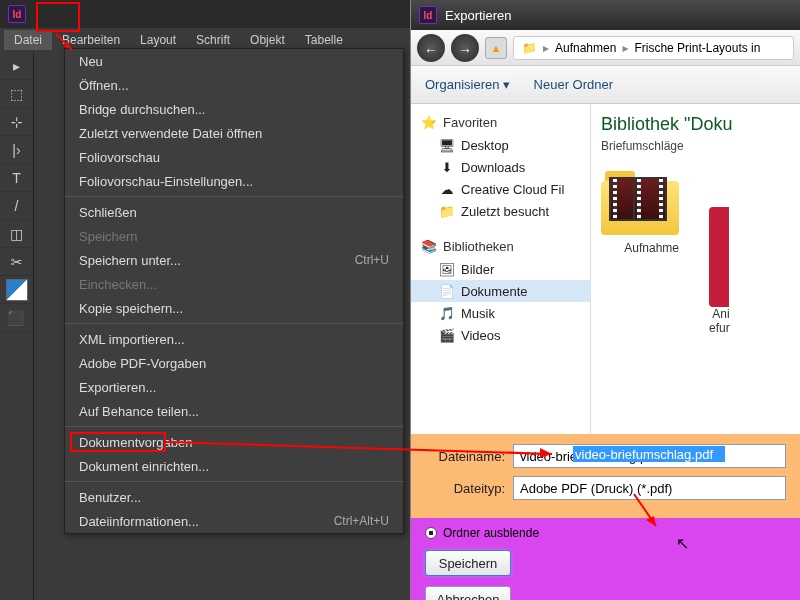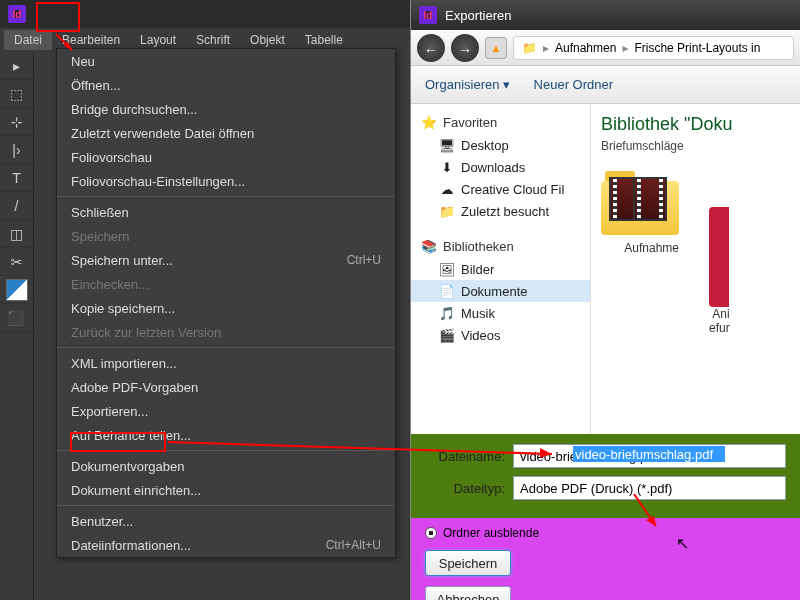--- a/index.html
+++ b/index.html
@@ -1,30 +1,30 @@
 <!DOCTYPE html>
 <html><head>
 <meta charset="utf-8">
 <style>
   * { box-sizing: border-box; margin: 0; padding: 0; font-family: "Segoe UI", Tahoma, sans-serif; }
   body { width: 800px; height: 600px; overflow: hidden; position: relative; background: #fff; }
   
   
   .indesign-app { position: absolute; left: 0; top: 0; width: 410px; height: 600px; background: #3a3a3a; }
   .id-titlebar { height: 28px; background: #2a2a2a; display: flex; align-items: center; padding: 0 8px; gap: 6px; }
-  .id-logo { width: 18px; height: 18px; background: #2d1a36; border: 5px solid #6d28d9; color: #ff3d8b; font-size: 10px; font-weight: bold; display: flex; align-items: center; justify-content: center; border-radius: 2px; }
+  .id-logo { width: 18px; height: 18px; background: #2d1a36; border: 1px solid #6d28d9; color: #ff3d8b; font-size: 10px; font-weight: bold; display: flex; align-items: center; justify-content: center; border-radius: 2px; }
   .id-menubar { height: 24px; background: #3a3a3a; display: flex; align-items: center; padding: 0 4px; font-size: 12px; color: #ccc; }
   .id-menu-item { padding: 3px 10px; cursor: pointer; }
   .id-menu-item.active { background: #555; }
   .id-toolbar-left { position: absolute; left: 0; top: 52px; width: 34px; height: 548px; background: #3a3a3a; border-right: 1px solid #222; }
   .tool-row { height: 28px; display: flex; align-items: center; justify-content: center; color: #ccc; font-size: 14px; border-bottom: 1px solid #333; }
   .color-box { width: 22px; height: 22px; background: linear-gradient(135deg,#2a7fc9 50%,#fff 50%); margin: 4px auto; border: 1px solid #666; }
   
   
-  .file-menu { position: absolute; left: 56px; top: 48px; width: 340px; background: #3e3e3e; border: 1px solid #222; color: #ddd; font-size: 13px; box-shadow: 2px 2px 6px rgba(0,0,0,0.4); z-index: 5; }
+  .file-menu { position: absolute; left: 64px; top: 48px; width: 340px; background: #3e3e3e; border: 1px solid #222; color: #ddd; font-size: 13px; box-shadow: 2px 2px 6px rgba(0,0,0,0.4); z-index: 5; }
   .menu-row { display: flex; align-items: center; height: 24px; padding: 0 14px; justify-content: space-between; }
   .menu-row.disabled { color: #777; }
   .menu-sep { height: 1px; background: #555; margin: 3px 0; }
   .shortcut { color: #aaa; font-size: 12px; }
   
   
   .export-dialog { position: absolute; left: 410px; top: 0; width: 390px; height: 600px; background: #f0f0f0; border-left: 1px solid #888; }
   .dlg-titlebar { height: 30px; background: linear-gradient(#4a4a4a,#2a2a2a); display: flex; align-items: center; padding: 0 8px; gap: 8px; color: #fff; font-size: 13px; }
   .dlg-nav { height: 36px; background: linear-gradient(#fafafa,#e4e4e4); display: flex; align-items: center; padding: 0 6px; gap: 6px; border-bottom: 1px solid #ccc; font-size: 12px; }
   .nav-btn { width: 28px; height: 28px; border-radius: 50%; background: radial-gradient(#5a5a5a,#2a2a2a); display: flex; align-items: center; justify-content: center; color: #fff; font-size: 14px; }
@@ -47,21 +47,21 @@
   .folder-grid { display: flex; gap: 30px; }
   .folder-item { text-align: right; font-size: 12px; color: #333; }
   .folder-ico { width: 78px; height: 68px; margin: 0 auto 6px; position: relative; }
   .folder-body { position: absolute; bottom: 0; width: 78px; height: 54px; background: linear-gradient(#ffe27a,#f5c63d); border-radius: 4px; }
   .folder-tab { position: absolute; top: 4px; left: 4px; width: 30px; height: 12px; background: #f5c63d; border-radius: 3px 3px 0 0; }
   .folder-film { position: absolute; width: 34px; height: 44px; top: 10px; background: linear-gradient(#6b1d1d,#3c0e0e); border: 2px solid #333; }
   .folder-film::before, .folder-film::after { content: ""; position: absolute; width: 4px; height: 100%; background: repeating-linear-gradient(#fff 0 3px,#333 3px 6px); }
   .folder-film::before { left: 2px; } .folder-film::after { right: 2px; }
   .red-panel { width: 20px; height: 100px; background: #c41e3a; margin-top: 40px; border-radius: 4px 0 0 4px; }
   
-  .dlg-fields { padding: 10px 14px; background: #4d7c0f; font-size: 13px; }
+  .dlg-fields { padding: 10px 14px; background: #fdba74; font-size: 13px; }
   .field-row { display: flex; align-items: center; gap: 8px; margin-bottom: 8px; }
   .field-label { width: 80px; text-align: right; color: #222; }
   .field-input { flex: 1; height: 24px; border: 1px solid #8a9db5; background: #fff; padding: 0 6px; font-size: 13px; }
   .field-input.sel { background: #3498db; color: #fff; }
   .field-input.sel::selection { background: #3498db; }
   
   .dlg-buttons { display: flex; align-items: flex-start; padding: 8px 14px; gap: 10px; background: #d946ef; flex-direction: column; }
   .chk-row { display: flex; align-items: center; gap: 6px; font-size: 12px; flex: 1; }
   .radio-circ { width: 12px; height: 12px; border: 1px solid #555; border-radius: 50%; background: radial-gradient(#222 0 30%,#fff 32% 100%); }
   .win-btn { min-width: 86px; height: 26px; background: linear-gradient(#fdfdfd,#e5e5e5); border: 1px solid #8a9db5; border-radius: 3px; font-size: 13px; color: #222; display: flex; align-items: center; justify-content: center; cursor: pointer; }
@@ -132,23 +132,20 @@
   <div class="menu-row">
       <span>Speichern unter...</span>
       <span class="shortcut">Ctrl+U</span>
     </div>
   <div class="menu-row disabled">
       <span>Einchecken...</span>
     </div>
   <div class="menu-row">
       <span>Kopie speichern...</span>
     </div>
-  <div class="menu-row disabled">
-      <span>Zurück zur letzten Version</span>
-    </div>
   <div class="menu-sep"></div>
   <div class="menu-row">
       <span>XML importieren...</span>
     </div>
   <div class="menu-row">
       <span>Adobe PDF-Vorgaben</span>
     </div>
   <div class="menu-row">
       <span>Exportieren...</span>
     </div>

